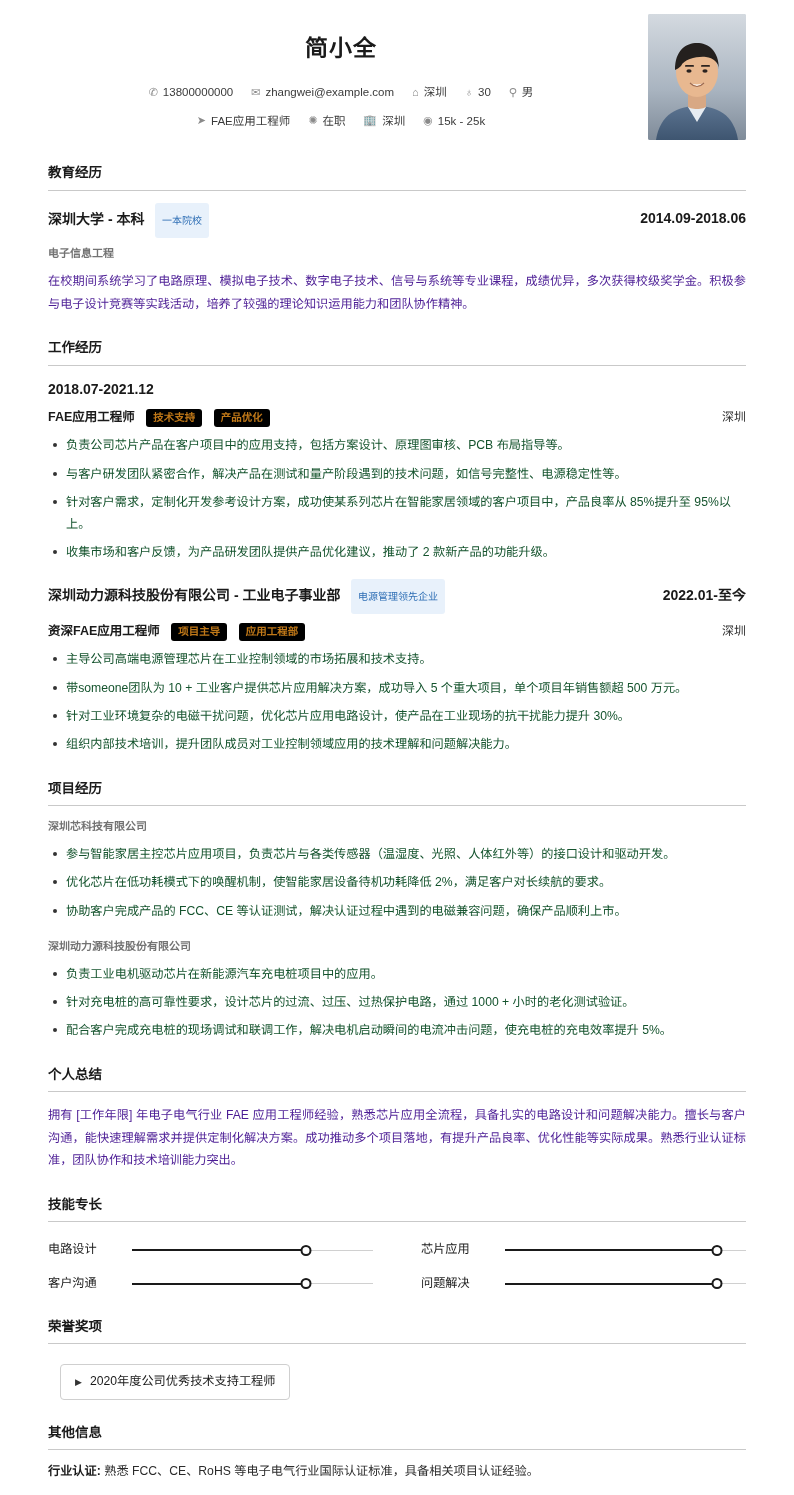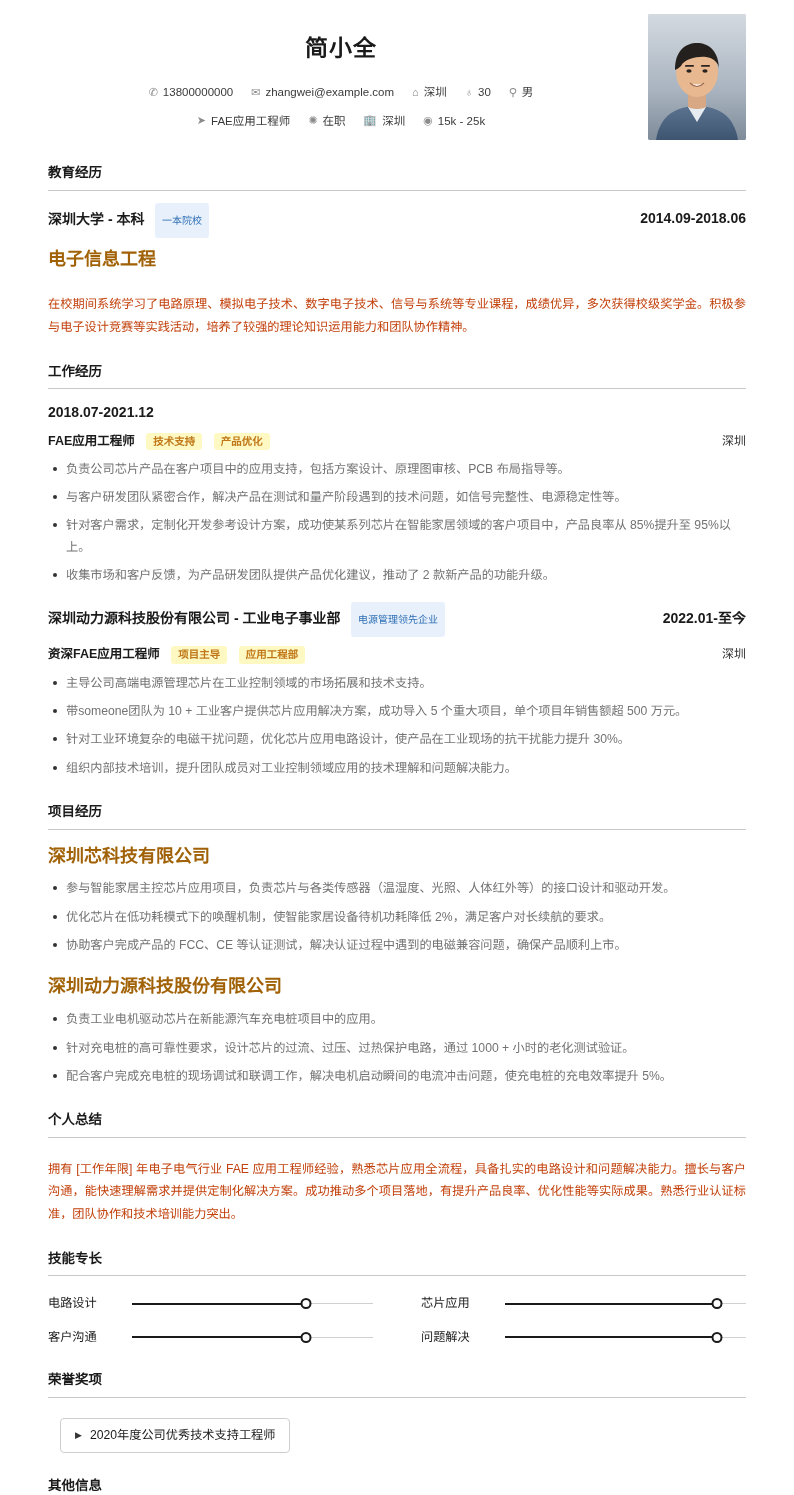--- a/index.html
+++ b/index.html
@@ -77,34 +77,34 @@
   }
   .role-line { margin-top: 7px; display: flex; align-items: baseline; justify-content: space-between; }
   .role { font-weight: 700; font-size: 12.5px; color: #1a1a1a; }
   .role-tag {
     display: inline-block;
     font-size: 10.5px;
     font-weight: 700;
     padding: 1px 7px;
     border-radius: 3px;
     margin-left: 8px;
-    background: #fef9c3;
+    background: #000000;
     color: #c07818;
     line-height: 1.5;
   }
   .loc { font-size: 12px; color: #333; white-space: nowrap; }
-  .subline { margin-top: 7px; font-weight: 700; font-size: 18px; color: #a16207; }
-  .para { margin-top: 20px; font-size: 12.2px; color: #c2410c; line-height: 1.85; text-align: justify; }
+  .subline { margin-top: 7px; font-weight: 700; font-size: 11px; color: #737373; }
+  .para { margin-top: 8px; font-size: 12.2px; color: #4c1d95; line-height: 1.85; text-align: justify; }
   ul.bullets { margin: 8px 0 0 0; padding: 0; list-style: none; }
   ul.bullets li {
     position: relative;
     padding-left: 18px;
     margin-bottom: 7px;
     font-size: 12.2px;
-    color: #737373;
+    color: #14532d;
     line-height: 1.75;
   }
   ul.bullets li::before {
     content: "";
     position: absolute;
     left: 5px; top: 8px;
     width: 4px; height: 4px;
     border-radius: 50%;
     background: #333;
   }

